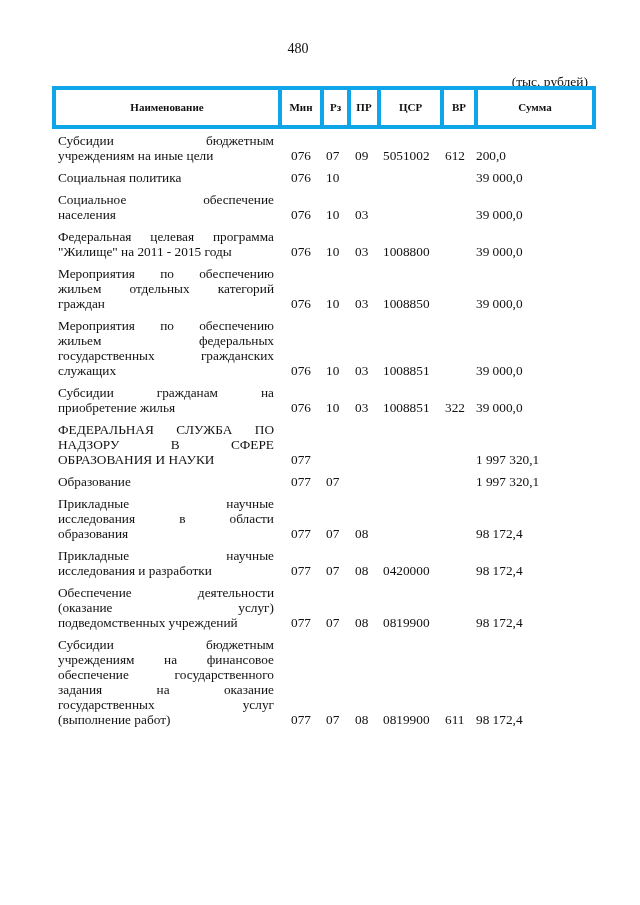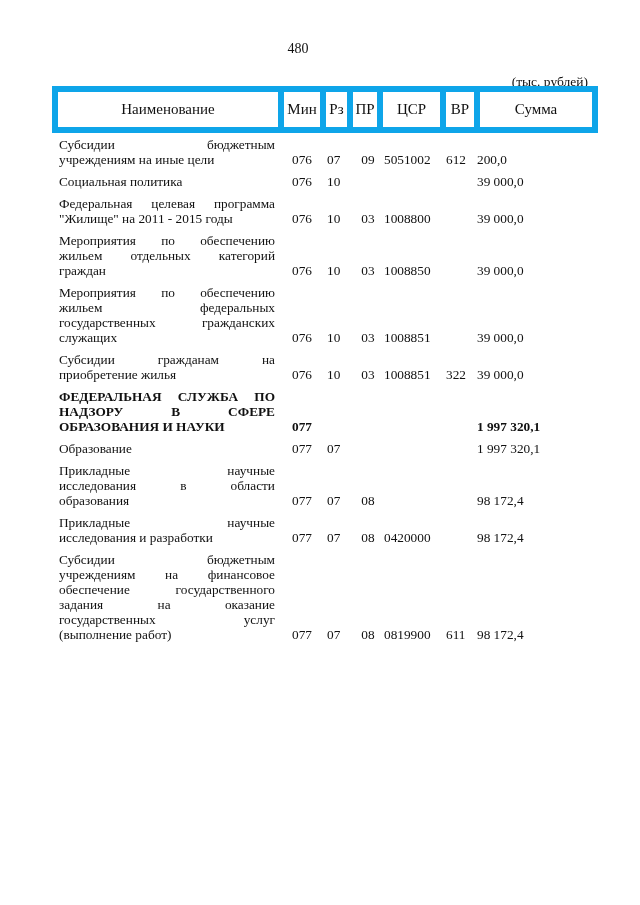--- a/index.html
+++ b/index.html
@@ -35,27 +35,27 @@
   }
   table {
     position: absolute;
     top: 86px;
     left: 52px;
     width: 540px;
     border-collapse: collapse;
     table-layout: fixed;
   }
   th {
-    font-weight: normal;
-    border: 6px solid #0ea5e9;
+    font-weight: bold;
+    border: 4px solid #0ea5e9;
     height: 35px;
     padding: 0;
     text-align: center;
     vertical-align: middle;
-    font-size: 15px;
+    font-size: 11px;
   }
   td {
     padding: 0;
     vertical-align: bottom;
     white-space: nowrap;
   }
   tr.row td {
     padding-top: 5px;
     padding-bottom: 2px;
   }
@@ -71,25 +71,25 @@
   td.name .line {
     display: block;
     text-align: justify;
     text-align-last: justify;
   }
   td.name .line.last {
     text-align-last: left;
   }
   td.min { padding-left: 11px; }
   td.rz { padding-left: 4px; }
-  td.pr { padding-left: 6px; text-align: center; }
+  td.pr { padding-left: 6px; }
   td.csr { padding-left: 4px; }
   td.vr { padding-left: 3px; }
   td.sum { text-align: left; padding-right: 5px; }
-  tr.bold td { font-weight: bold; }
+  tr.bold td { font-weight: normal; }
 </style>
 </head>
 <body>
 
 <div class="page-number">480</div>
 <div class="units">(тыс. рублей)</div>
 
 <table>
   <colgroup>
     <col style="width:226px">
@@ -130,20 +130,32 @@
         </td>
         <td class="min">076</td>
         <td class="rz">10</td>
         <td class="pr"></td>
         <td class="csr"></td>
         <td class="vr"></td>
         <td class="sum">39 000,0</td>
       </tr>
       <tr class="row">
         <td class="name">
+          <span class="line">Социальное обеспечение</span>
+          <span class="line last">населения</span>
+        </td>
+        <td class="min">076</td>
+        <td class="rz">10</td>
+        <td class="pr">03</td>
+        <td class="csr"></td>
+        <td class="vr"></td>
+        <td class="sum">39 000,0</td>
+      </tr>
+      <tr class="row">
+        <td class="name">
           <span class="line">Федеральная целевая программа</span>
           <span class="line last">"Жилище" на 2011 - 2015 годы</span>
         </td>
         <td class="min">076</td>
         <td class="rz">10</td>
         <td class="pr">03</td>
         <td class="csr">1008800</td>
         <td class="vr"></td>
         <td class="sum">39 000,0</td>
       </tr>
@@ -225,20 +237,33 @@
       </tr>
       <tr class="row">
         <td class="name">
           <span class="line">Прикладные научные</span>
           <span class="line last">исследования и разработки</span>
         </td>
         <td class="min">077</td>
         <td class="rz">07</td>
         <td class="pr">08</td>
         <td class="csr">0420000</td>
+        <td class="vr"></td>
+        <td class="sum">98 172,4</td>
+      </tr>
+      <tr class="row">
+        <td class="name">
+          <span class="line">Обеспечение деятельности</span>
+          <span class="line">(оказание услуг)</span>
+          <span class="line last">подведомственных учреждений</span>
+        </td>
+        <td class="min">077</td>
+        <td class="rz">07</td>
+        <td class="pr">08</td>
+        <td class="csr">0819900</td>
         <td class="vr"></td>
         <td class="sum">98 172,4</td>
       </tr>
       <tr class="row">
         <td class="name">
           <span class="line">Субсидии бюджетным</span>
           <span class="line">учреждениям на финансовое</span>
           <span class="line">обеспечение государственного</span>
           <span class="line">задания на оказание</span>
           <span class="line">государственных услуг</span>

